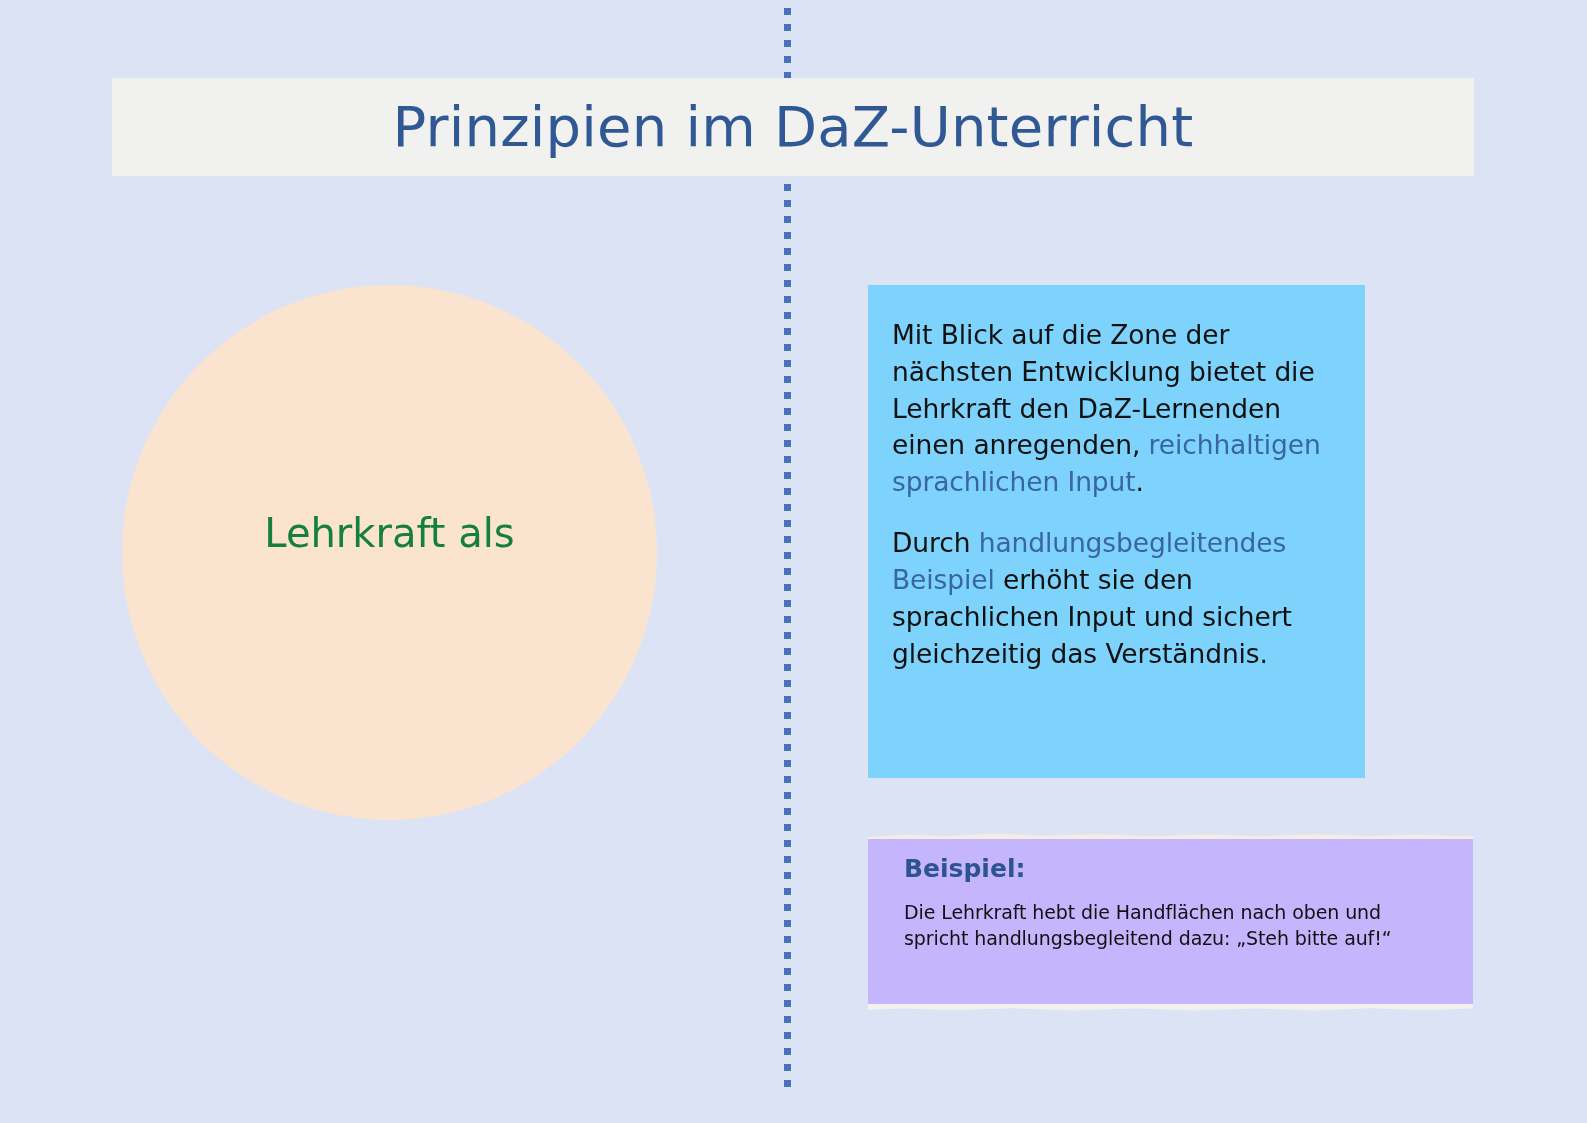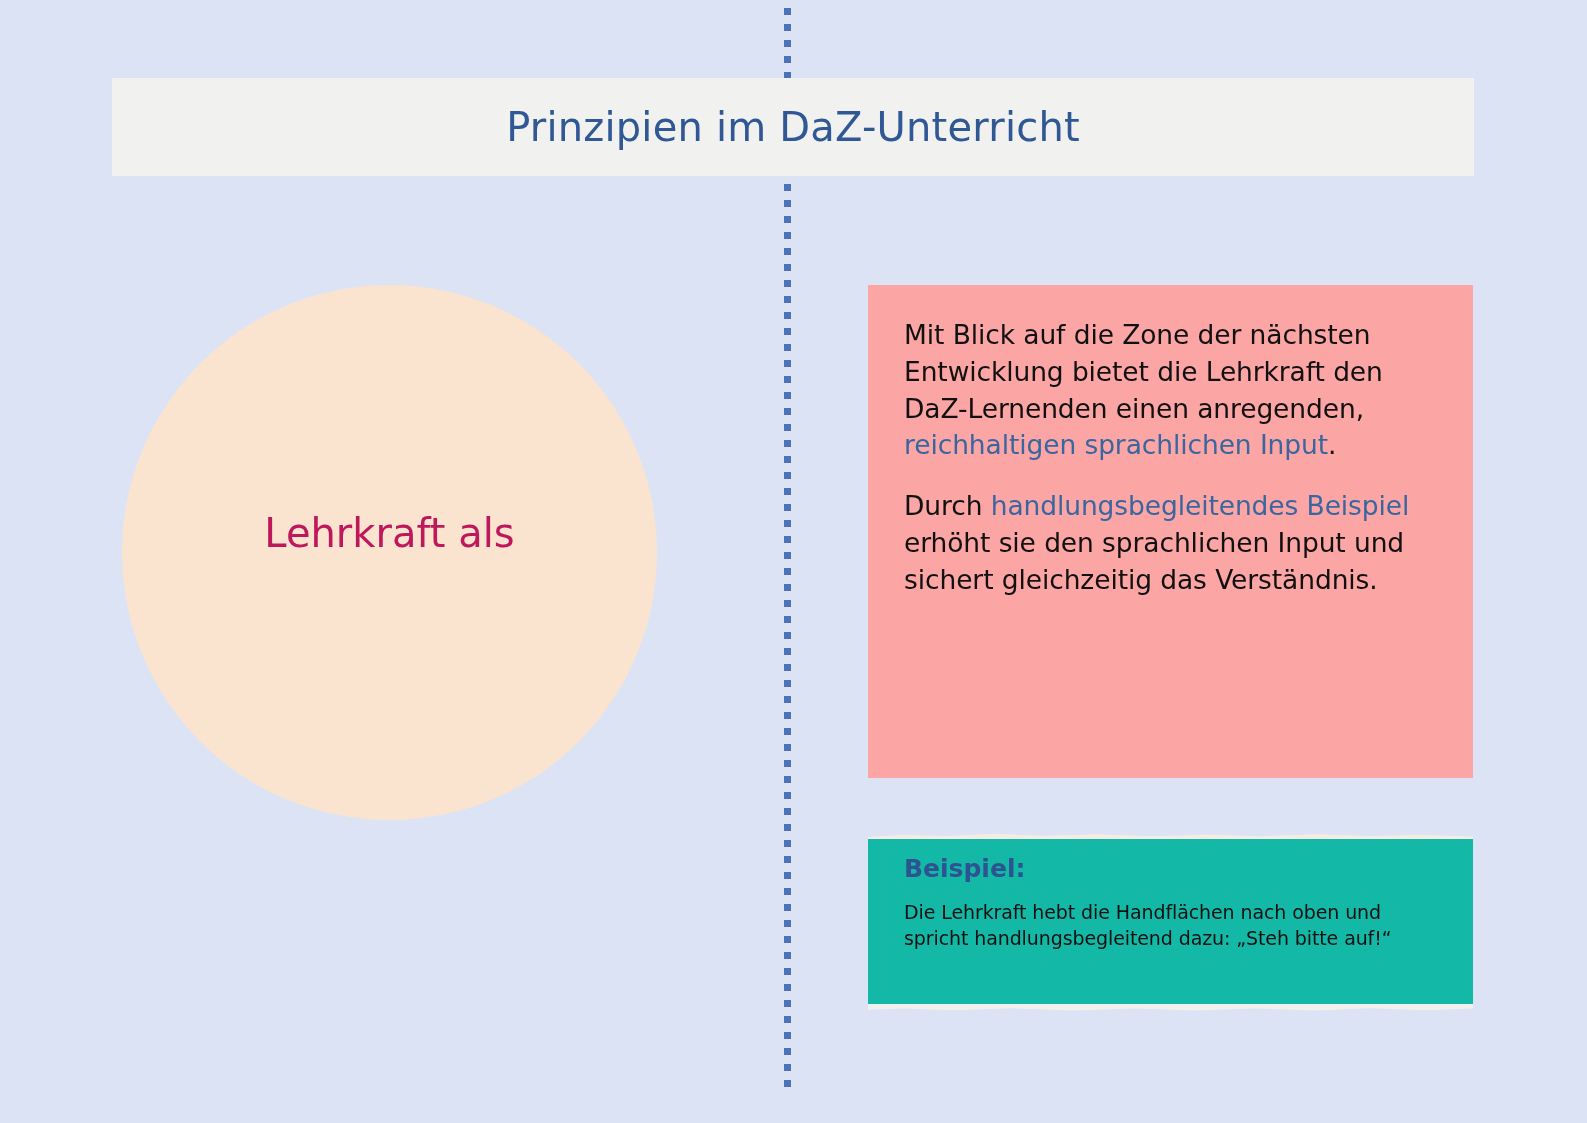--- a/index.html
+++ b/index.html
@@ -42,21 +42,21 @@
     width: 1362px;
     height: 98px;
     background: #f1f1f0;
     z-index: 3;
     display: flex;
     align-items: center;
     justify-content: center;
   }
   .header-title {
     color: #2f5894;
-    font-size: 40px;
+    font-size: 56px;
     font-weight: 400;
     letter-spacing: 0.2px;
     line-height: 1;
     white-space: nowrap;
   }
 
   
   .circle {
     position: absolute;
     left: 122px;
@@ -65,38 +65,38 @@
     height: 535px;
     border-radius: 50%;
     background: #fae4d0;
     display: flex;
     flex-direction: column;
     align-items: center;
     justify-content: center;
     z-index: 2;
   }
   .circle-line {
-    color: #be185d;
+    color: #15803d;
     font-size: 40px;
     font-weight: 400;
     line-height: 1;
     text-align: center;
   }
   .circle-line.first { margin-bottom: 40px; }
 
   
   .text-card {
     position: absolute;
     left: 868px;
     top: 285px;
-    width: 605px;
+    width: 497px;
     height: 493px;
-    background: #fca5a5;
+    background: #7dd3fc;
     box-sizing: border-box;
-    padding: 32px 36px 20px 36px;
+    padding: 32px 36px 20px 24px;
     z-index: 2;
   }
   .text-card p {
     margin: 0 0 24px 0;
     color: #111111;
     font-size: 26.5px;
     line-height: 1.39;
     letter-spacing: -0.1px;
   }
   .text-card p:last-child { margin-bottom: 0; }
@@ -126,21 +126,21 @@
     height: 8px;
     background: #f1f1f0;
     clip-path: polygon(0% 0%, 100% 0%, 100% 55%, 92% 78%, 83% 52%, 74% 80%, 64% 55%, 54% 82%, 44% 56%, 34% 80%, 24% 54%, 14% 78%, 6% 55%, 0% 72%);
   }
   .example-card .body {
     position: absolute;
     left: 0;
     top: 7px;
     width: 100%;
     height: 166px;
-    background: #14b8a6;
+    background: #c4b5fd;
     box-sizing: border-box;
     padding: 17px 36px 0 36px;
   }
   .example-label {
     color: #2d5490;
     font-size: 25px;
     font-weight: bold;
     margin: 0 0 18px 0;
     line-height: 1;
   }

